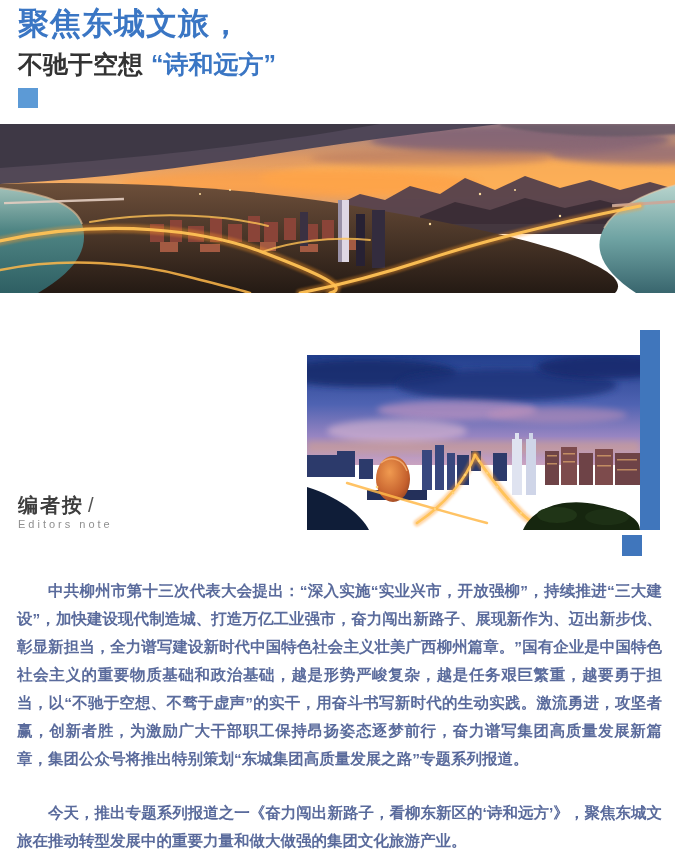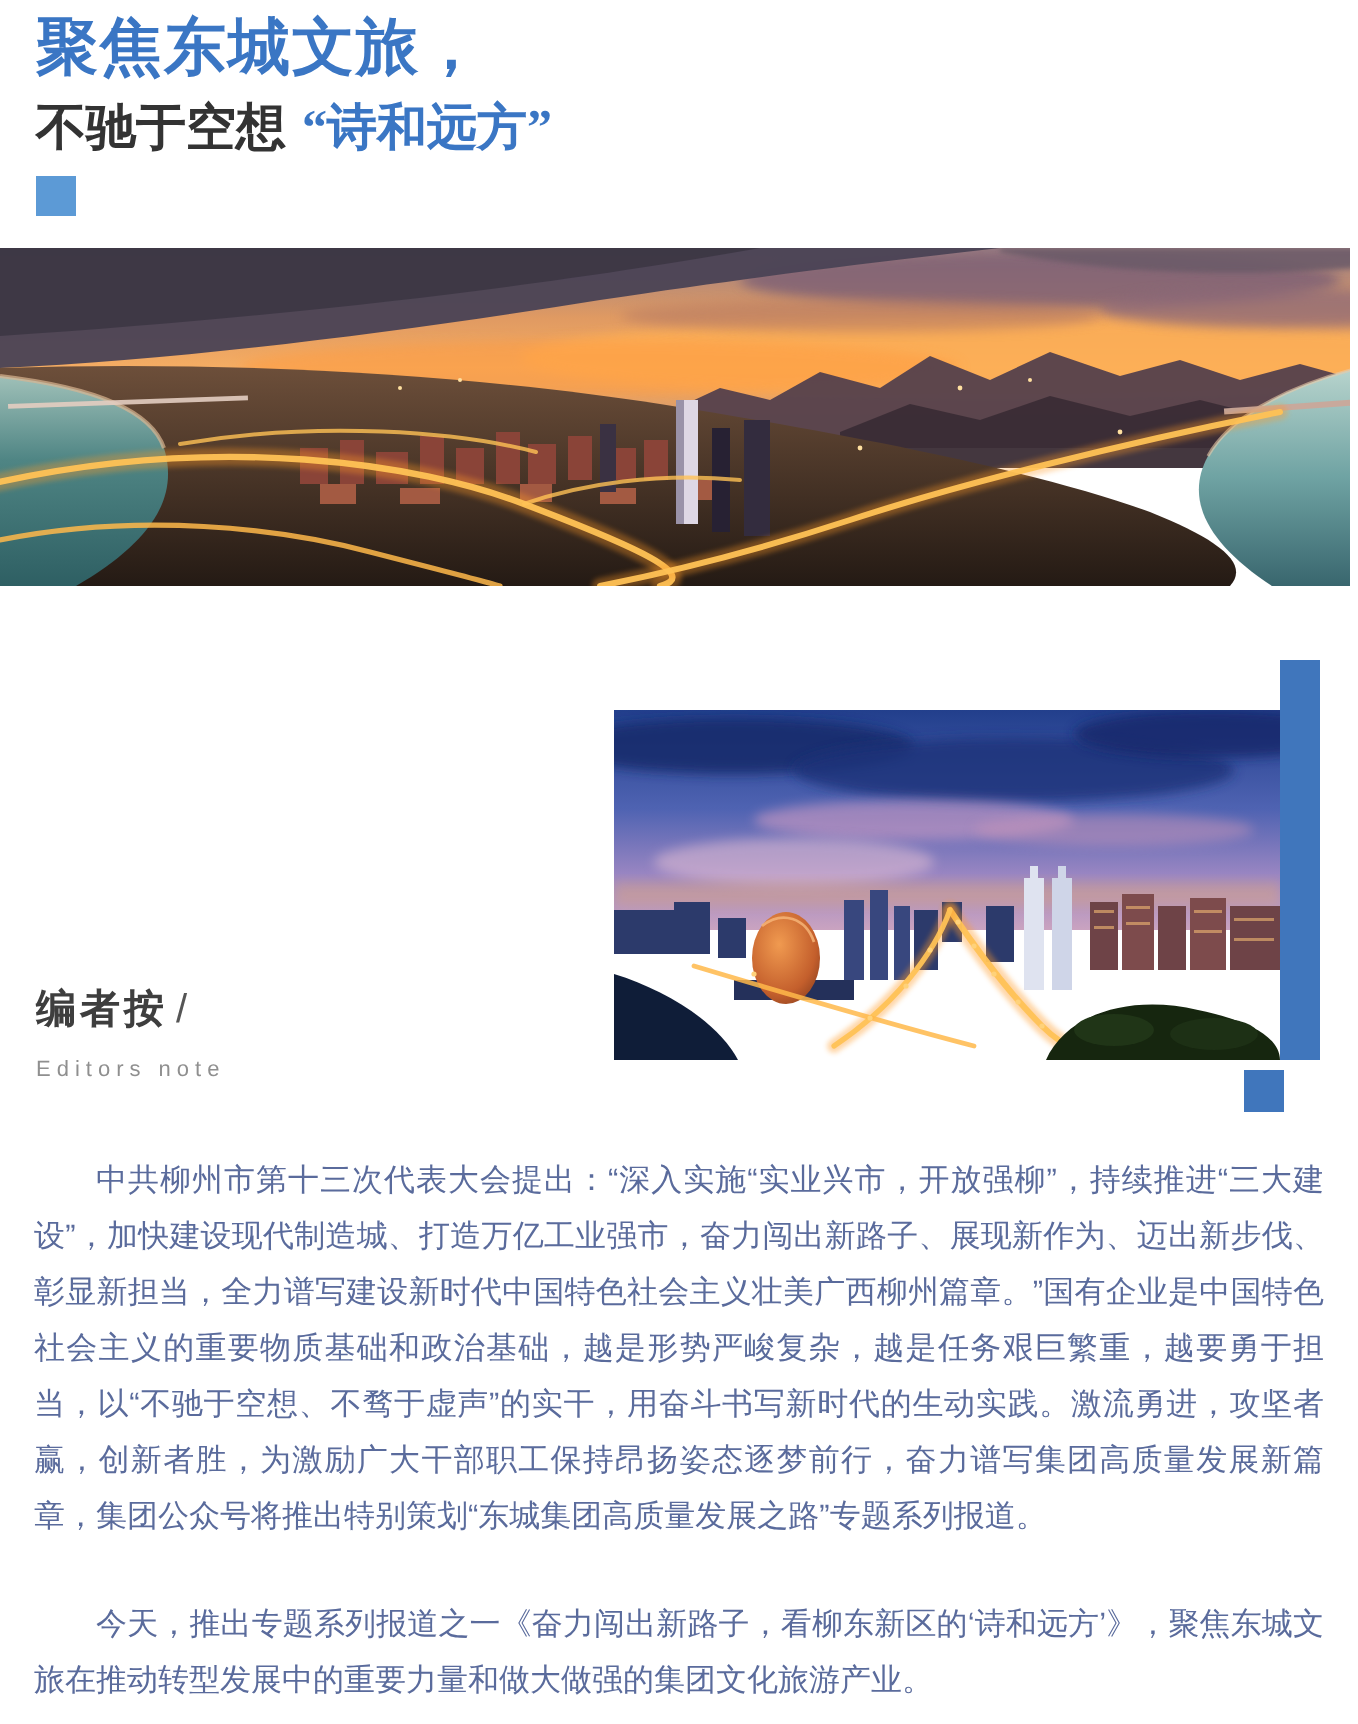--- a/index.html
+++ b/index.html
@@ -11,21 +11,21 @@
   .title1 {
     position:absolute; left:18px; top:5px;
     font-size:31px; font-weight:bold; color:#3a76c4;
     letter-spacing:1px; line-height:1.2; white-space:nowrap;
   }
   .title2 {
     position:absolute; left:18px; top:49px;
     font-size:25px; font-weight:bold; line-height:1.2; white-space:nowrap;
   }
   .title2 .t-dark { color:#333333; }
-  .title2 .t-blue { color:#3a76c4; margin-left:8px;font-family:Liberation Serif, serif; }
+  .title2 .t-blue { color:#3a76c4; margin-left:8px; }
   .sq-top {
     position:absolute; left:18px; top:88px; width:20px; height:20px;
     background:#5c9ad6;
   }
   
   .hero-wrap  { position:absolute; left:0px;   top:124px; width:679px; height:169px; }
   .inset-wrap { position:absolute; left:307px; top:355px; width:333px; height:175px; }
   .hero-wrap svg, .inset-wrap svg { display:block; width:100%; height:100%; }
   
   .vbar {
@@ -37,27 +37,28 @@
     background:#4076bc;
   }
   
   .editor { position:absolute; left:18px; top:492px; }
   .editor .cn {
     font-size:20px; font-weight:bold; color:#3e3e3e; letter-spacing:2px;
     line-height:1.3;
   }
   .editor .cn .slash { font-weight:normal; color:#555; margin-left:4px; }
   .editor .en {
-    font-size:11px; color:#8f8f8f; letter-spacing:3px; margin-top:11px;
+    font-size:11px; color:#8f8f8f; letter-spacing:3px; margin-top:0;
   }
   
   .article {
     position:absolute; left:17px; top:577px; width:645px;
     font-size:15.5px; line-height:28px; color:#5a6b9c;
     text-align:justify;
+    font-weight:bold;
   }
   .article p { margin:0; text-indent:2em; }
   .article p + p { margin-top:26px; }
 </style>
 </head>
 <body>
 
 <div class="page">
 
   <div class="title1">聚焦东城文旅，</div>

